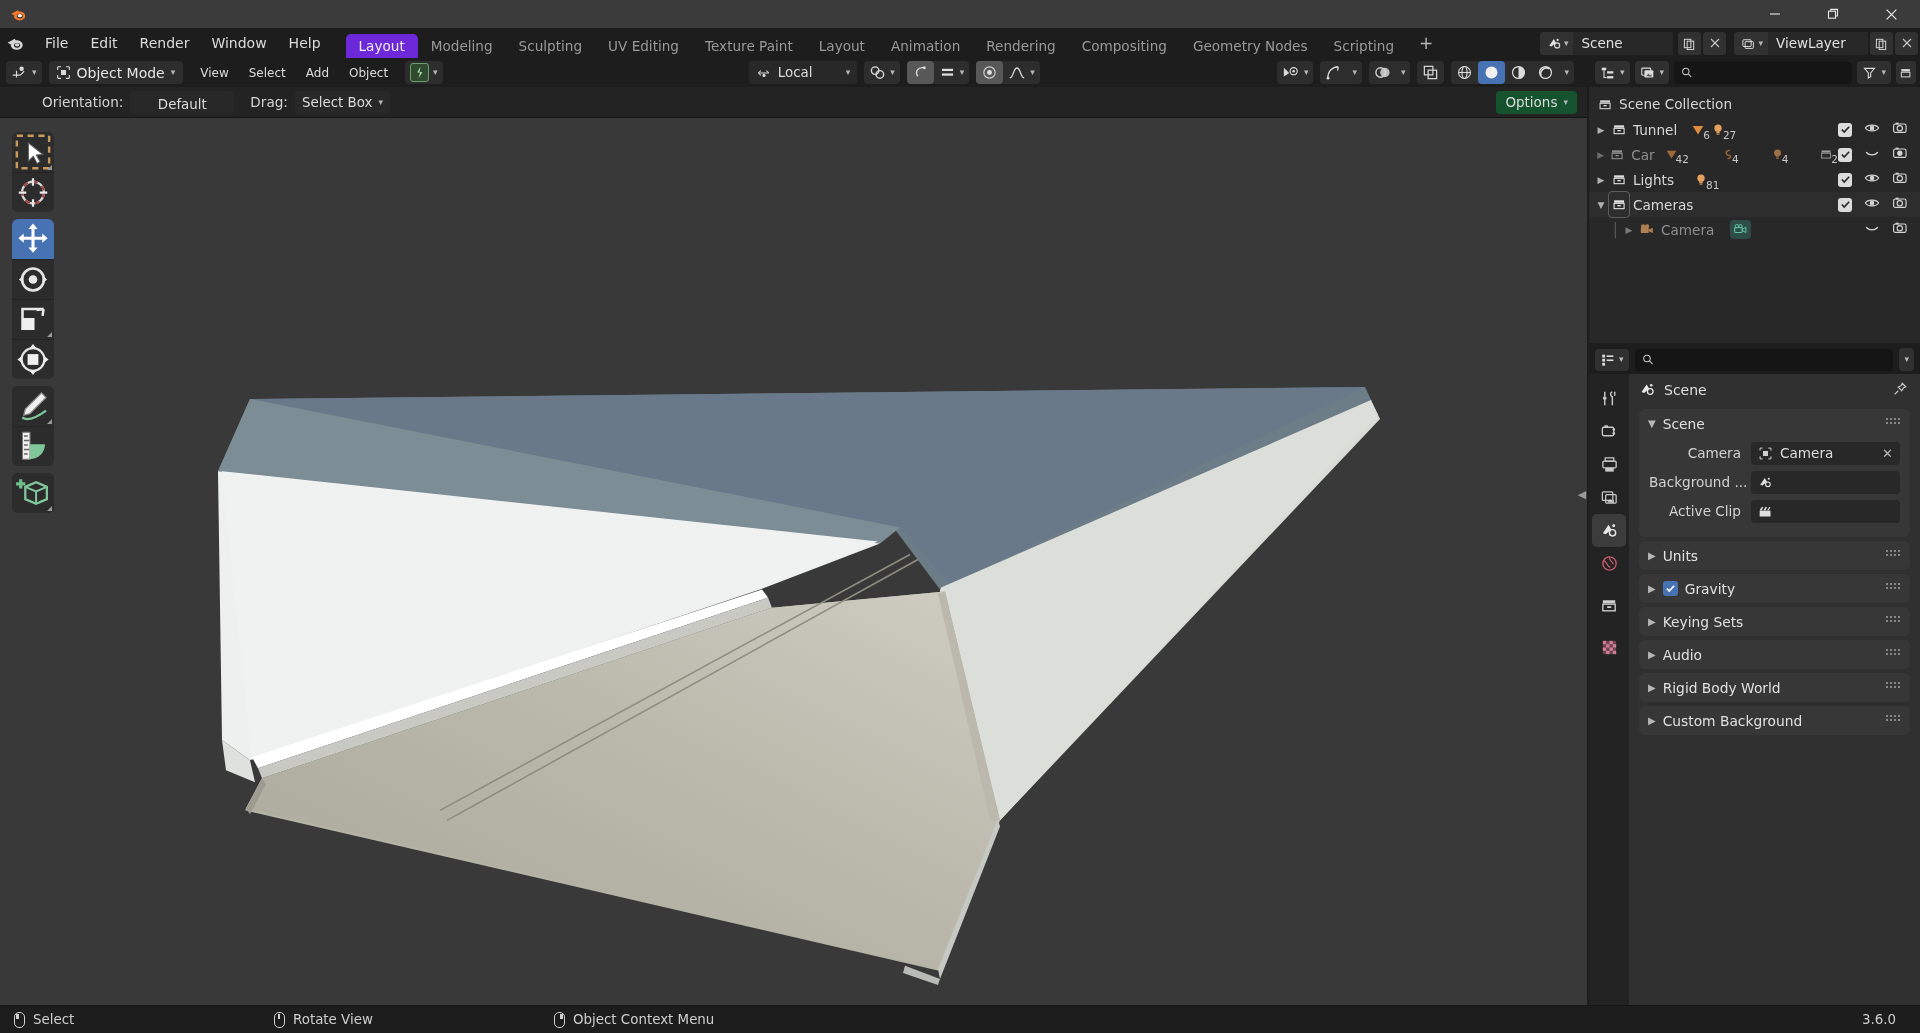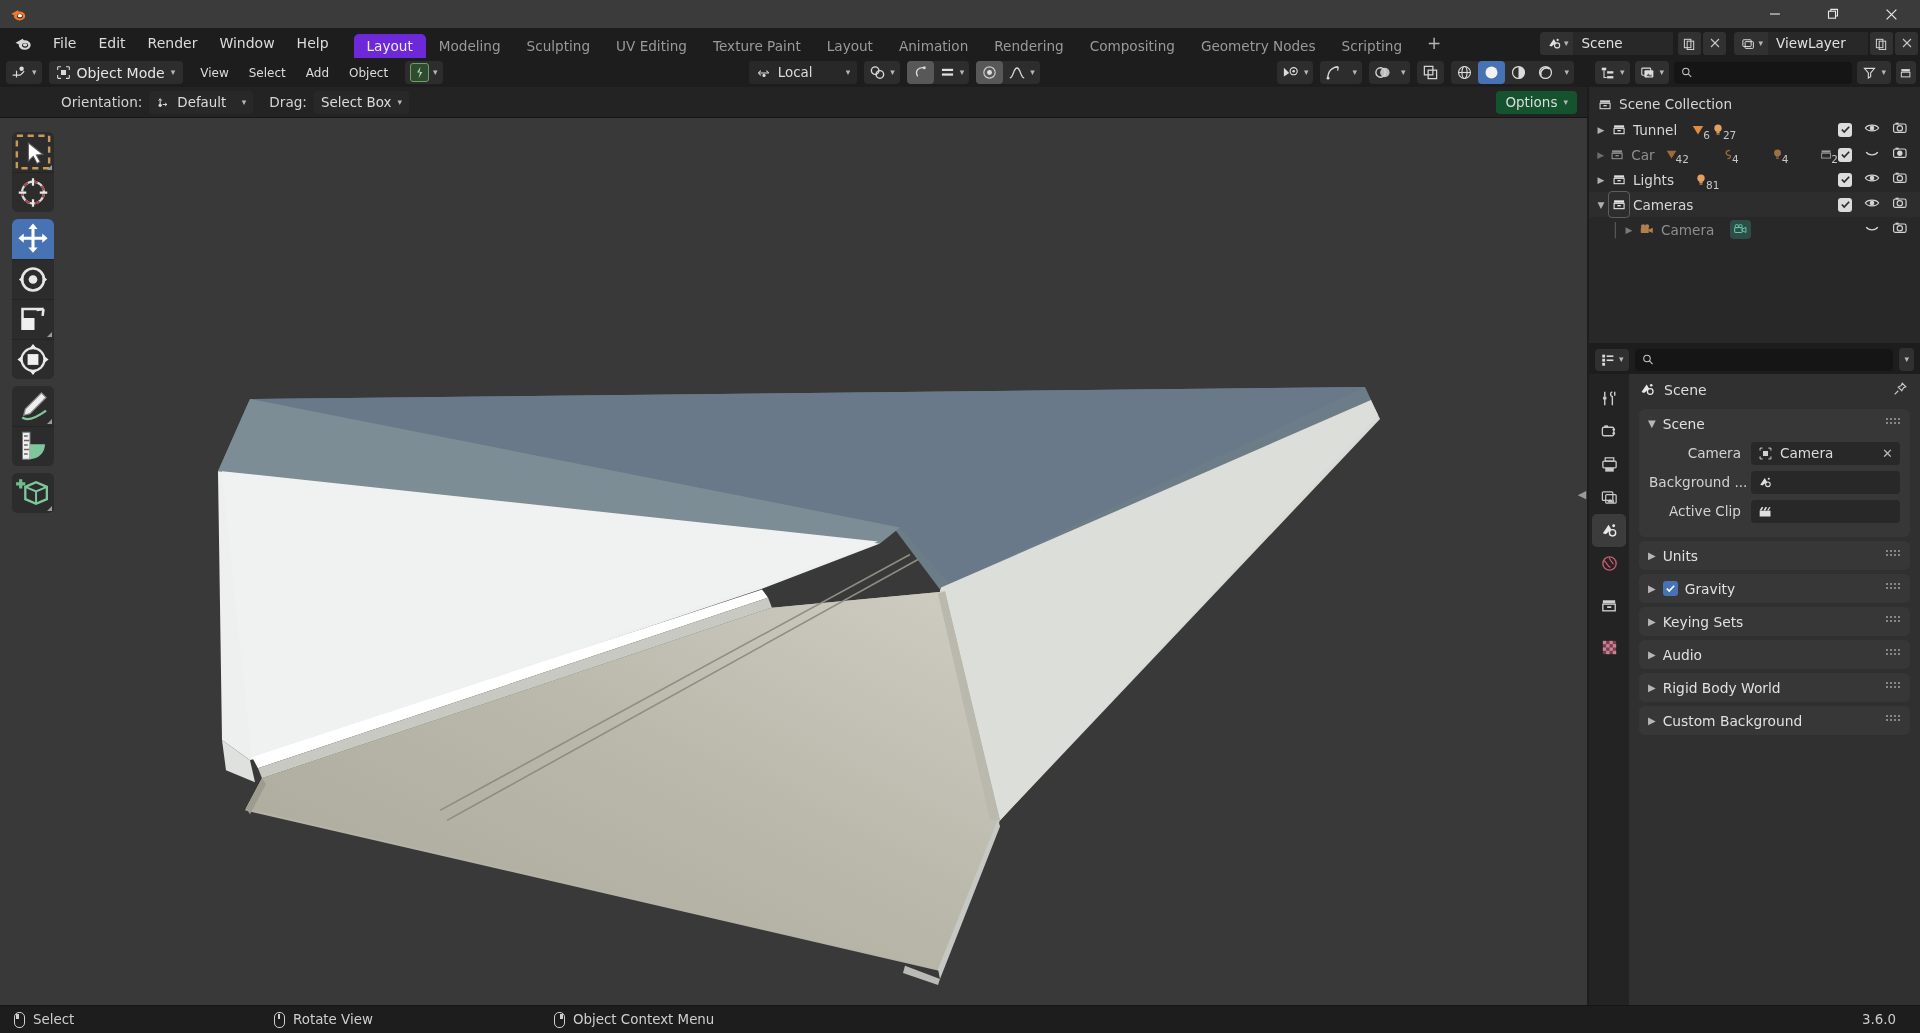--- a/index.html
+++ b/index.html
@@ -18,21 +18,21 @@
     flex:0 0 28px; padding-left:10px; position:relative;
   }
   .titlebar .blender-logo{ width:17px;height:17px;margin-right:9px;flex:0 0 auto; }
   .title-text{ font-size:14.5px; color:#e8e8e8; letter-spacing:.1px; white-space:nowrap; }
   .win-btns{ position:absolute; right:0; top:0; height:28px; display:flex; }
   .win-btn{ width:58px;height:28px;display:flex;align-items:center;justify-content:center;cursor:default;}
 
   
   .topbar{
     height:30px; background:#1d1d1d; display:flex; align-items:stretch;
-    flex:0 0 30px; padding-left:12px; position:relative;
+    flex:0 0 30px; padding-left:4px; position:relative;
   }
   .topbar-left{ display:flex; align-items:center; gap:0px; }
   .tb-logo{ width:22px;height:22px; display:flex;align-items:center;justify-content:center; margin-right:8px;}
   .menu-item{
     padding:0 11px; height:30px; display:flex; align-items:center;
     font-size:14px; color:#dcdcdc; cursor:default; white-space:nowrap;
   }
   .ws-tabs{ display:flex; align-items:flex-end; margin-left:14px; }
   .ws-tab{
     padding:0 13px; height:24px; display:flex;align-items:center;
@@ -54,21 +54,21 @@
   
   .viewport-wrap{
     position:relative; width:1587px; flex:0 0 1587px; display:flex; flex-direction:column;
     margin:0 2px 0 0;
   }
   .vp-header{
     height:29px; background:#1d1d1d; display:flex; align-items:center; gap:0;
     padding:0 6px; flex:0 0 29px; position:relative;
   }
   .vp-subheader{
-    height:31px; background:#232323; display:flex; align-items:center; padding:0 23px;
+    height:31px; background:#232323; display:flex; align-items:center; padding:0 4px;
     flex:0 0 31px; position:relative; border-bottom:1px solid #161616;
   }
   .grp{ display:flex; align-items:center; background:#2d2d2d; border-radius:4px; height:23px; margin-right:7px; }
   .grp.flat{ background:transparent; }
   .btn{
     height:23px; display:flex;align-items:center;justify-content:center; gap:4px;
     padding:0 7px; font-size:13.4px; color:#dadada; cursor:default; border-radius:4px;
   }
   .btn.icon-only{ padding:0 5px; }
   .btn.active{ background:#4772b3; }
@@ -480,21 +480,21 @@
             </svg>
           </div>
           <div class="btn icon-only">
             <span class="chev">▾</span>
           </div>
         </div>
       </div>
 
       <div class="vp-subheader">
         <span class="sub-label" style="margin-left:38px;">Orientation:</span>
-        <div class="field" style="min-width:104px;">
+        <div class="field" style="min-width:104px;flex-direction:column;">
           <svg width="15" height="14" viewBox="0 0 18 16">
             <path d="M5 13 v-8" stroke="#d8d8d8" stroke-width="1.3"></path>
             <path d="M5 4 l-1.8 2.4 M5 4 l1.8 2.4" stroke="#d8d8d8" stroke-width="1.2" fill="none"></path>
             <circle cx="5" cy="12" r="2" fill="#d8d8d8"></circle>
             <path d="M8 11 h5 M13 11 l-2 -1.8 M13 11 l-2 1.8" stroke="#d8d8d8" stroke-width="1.2" fill="none"></path>
           </svg>
           <span style="flex:1 1 auto;">Default</span>
           <span class="chev">▾</span>
         </div>
         <span class="sub-label" style="margin-left:16px;">Drag:</span>

